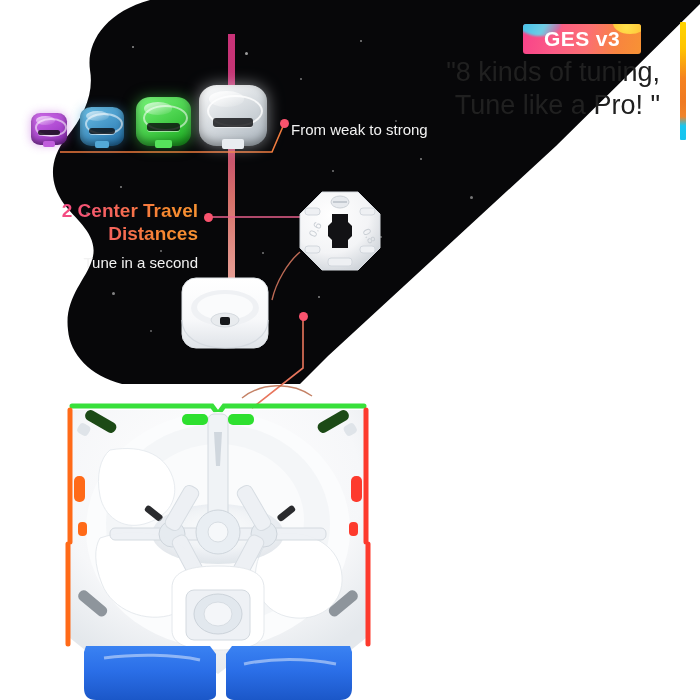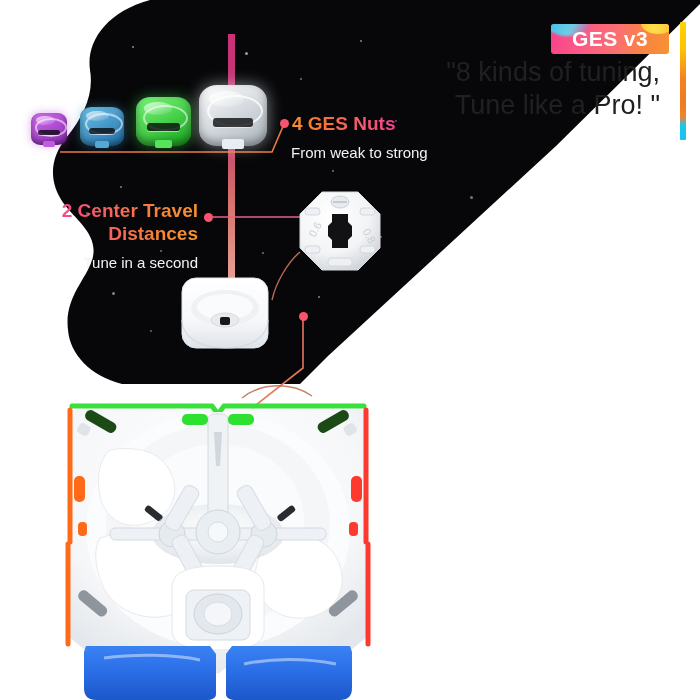--- a/index.html
+++ b/index.html
@@ -13,21 +13,21 @@
 
   
   .stars{position:absolute;left:0;top:0;width:700px;height:430px;pointer-events:none;}
   .star{position:absolute;background:#fff;border-radius:50%;}
 
   
   .edgebar{position:absolute;right:14px;top:22px;width:6px;height:118px;border-radius:1px;
     background:linear-gradient(180deg,#ffd400 0%,#ffc400 22%,#f58220 48%,#ef7a22 68%,#f0842a 80%,#19c6f0 88%,#17c4ef 100%);}
 
   
-  .badge{position:absolute;left:551px;top:24px;width:118px;height:30px;border-radius:3px;overflow:hidden;
+  .badge{position:absolute;left:523px;top:24px;width:118px;height:30px;border-radius:3px;overflow:hidden;
     background:linear-gradient(100deg,#f8428a 0%,#fb5b86 28%,#fb6f72 55%,#f8853f 80%,#f79234 100%);}
   .badge .cyanblob{position:absolute;left:-4px;top:-10px;width:42px;height:22px;border-radius:50%;
     background:linear-gradient(120deg,#27c7f2 0%,#6ad3e8 60%,#f8428a 100%);filter:blur(1px);opacity:.95;}
   .badge .yellowblob{position:absolute;right:-6px;top:-12px;width:34px;height:22px;border-radius:50%;
     background:radial-gradient(circle at 40% 70%,#ffe14d 0%,#ffc93a 55%,rgba(255,200,60,0) 75%);}
   .badge .btext{position:absolute;inset:0;display:flex;align-items:center;justify-content:center;
     color:#fff;font-weight:bold;font-size:21px;letter-spacing:.4px;}
 
   
   .quote{position:absolute;right:40px;top:56px;width:420px;text-align:right;
@@ -354,21 +354,20 @@
       <path d="M56,266 C86,262 126,262 152,268" fill="none" stroke="#ffffff" stroke-width="3" opacity=".45"></path>
       <path d="M196,272 C224,266 258,266 288,272" fill="none" stroke="#ffffff" stroke-width="3" opacity=".45"></path>
     </svg>
   </div>
 
   <div class="dot" id="dot-nuts"></div>
   <div class="dot" id="dot-travel"></div>
   <div class="dot" id="dot-core"></div>
 
   <div class="label" id="lbl-nuts">
-    <div class="ttl grad-op">4 GES Nuts</div>
     <div class="sub">From weak to strong</div>
   </div>
 
   <div class="label" id="lbl-travel">
     <div class="ttl grad-po">2 Center Travel</div>
     <div class="ttl grad-po">Distances</div>
     <div class="sub">Tune in a second</div>
   </div>
 
 

